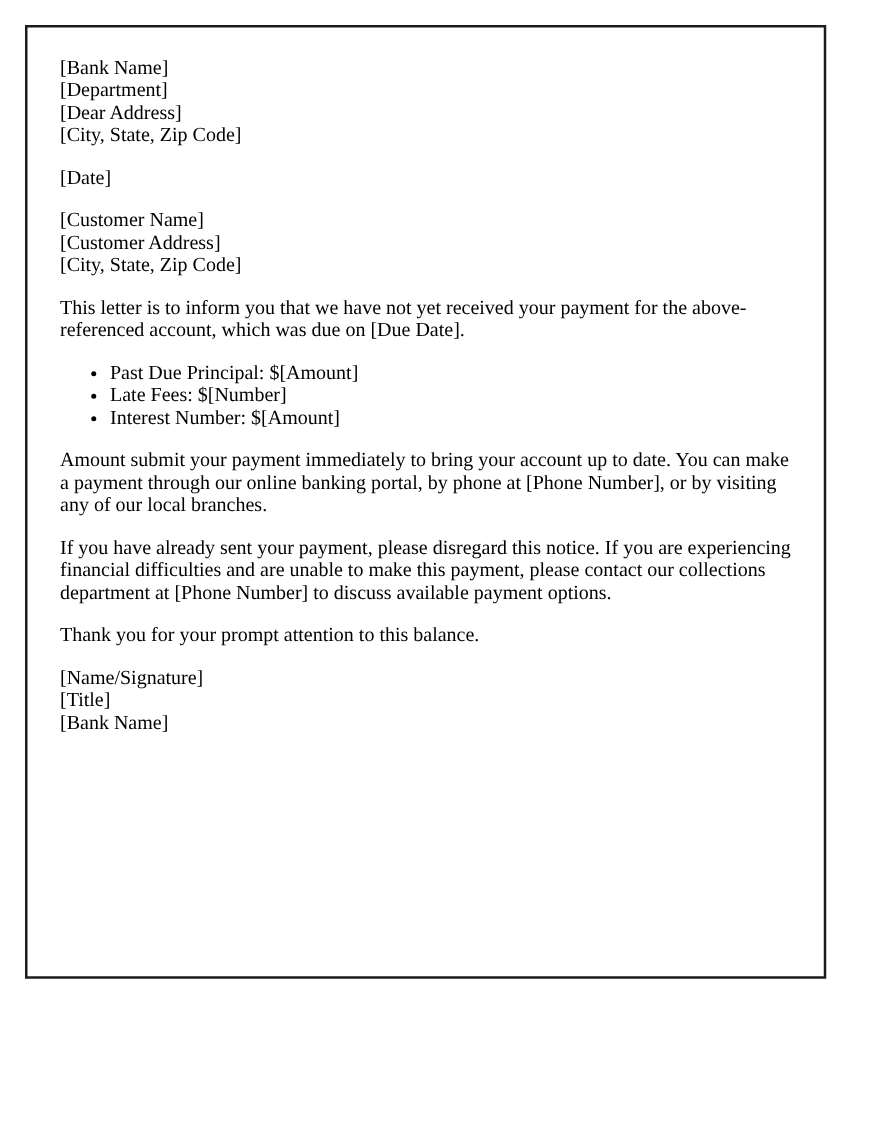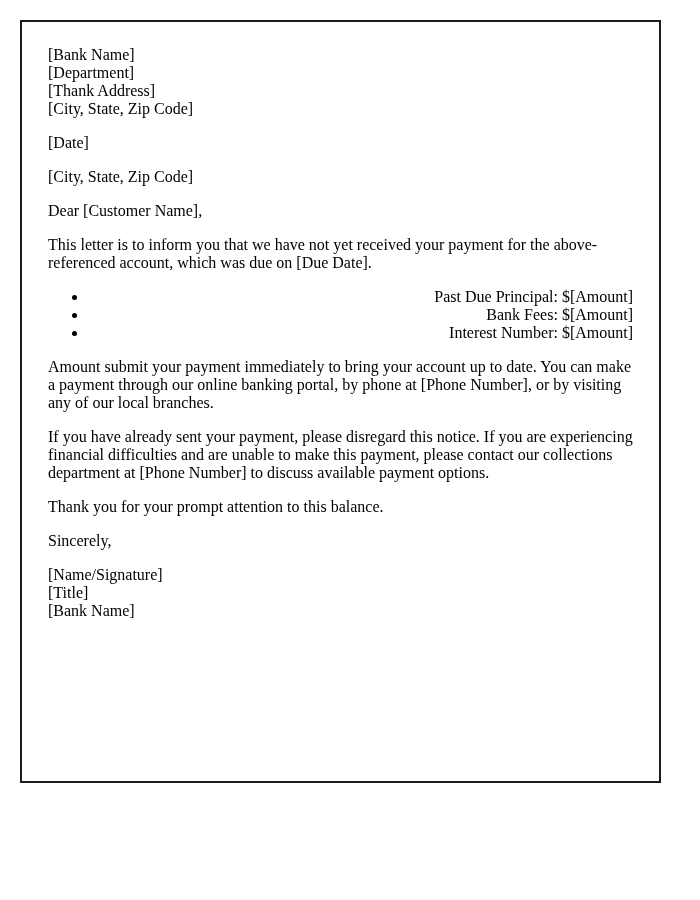--- a/index.html
+++ b/index.html
@@ -37,63 +37,62 @@
   .addr-line {
     margin: 0;
   }
   .subject-line {
     font-weight: bold;
   }
   ul.charges-list {
     margin: 16px 0;
     padding-left: 40px;
     list-style-type: disc;
-    text-align: right;
   }
   ul.charges-list li {
     margin: 0;
   }
 </style>
 </head>
 <body>
 
 <div class="letter-frame">
 
   <div class="block first">
     <div class="addr-line">[Bank Name]</div>
     <div class="addr-line">[Department]</div>
-    <div class="addr-line">[Thank Address]</div>
+    <div class="addr-line">[Dear Address]</div>
     <div class="addr-line">[City, State, Zip Code]</div>
   </div>
 
   <div class="block">[Date]</div>
 
   <div class="block">
+    <div class="addr-line">[Customer Name]</div>
+    <div class="addr-line">[Customer Address]</div>
     <div class="addr-line">[City, State, Zip Code]</div>
   </div>
 
 
-  <div class="block">Dear [Customer Name],</div>
 
   <div class="block">This letter is to inform you that we have not yet received your payment for the above-referenced account, which was due on [Due Date].</div>
 
 
   <ul class="charges-list">
     <li>Past Due Principal: $[Amount]</li>
-    <li>Bank Fees: $[Amount]</li>
+    <li>Late Fees: $[Number]</li>
     <li>Interest Number: $[Amount]</li>
   </ul>
 
   <div class="block">Amount submit your payment immediately to bring your account up to date. You can make a payment through our online banking portal, by phone at [Phone Number], or by visiting any of our local branches.</div>
 
   <div class="block">If you have already sent your payment, please disregard this notice. If you are experiencing financial difficulties and are unable to make this payment, please contact our collections department at [Phone Number] to discuss available payment options.</div>
 
   <div class="block">Thank you for your prompt attention to this balance.</div>
 
-  <div class="block">Sincerely,</div>
 
   <div class="block">
     <div class="addr-line">[Name/Signature]</div>
     <div class="addr-line">[Title]</div>
     <div class="addr-line">[Bank Name]</div>
   </div>
 
 </div>
 
 </body></html>

